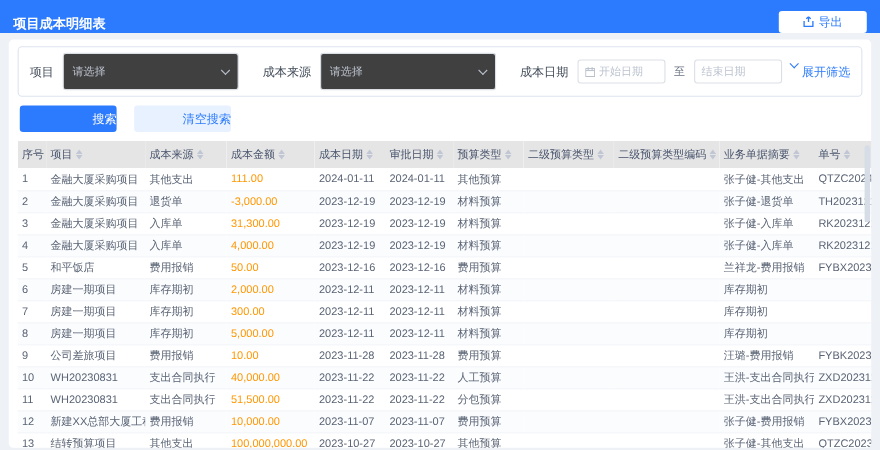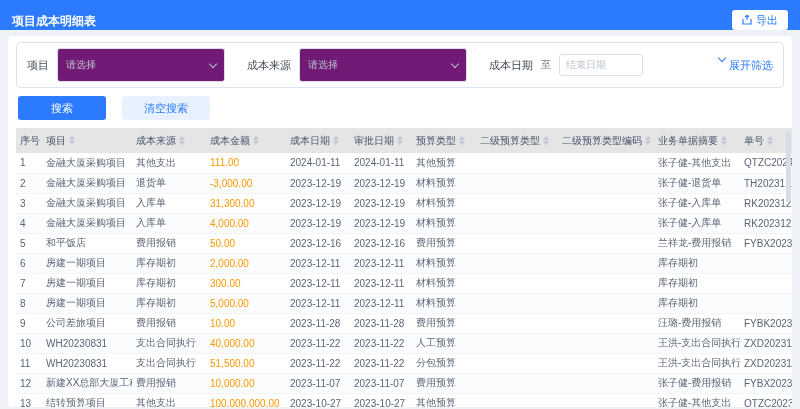--- a/index.html
+++ b/index.html
@@ -4,47 +4,47 @@
 <style>
   * { box-sizing: border-box; margin: 0; padding: 0; }
   html,body { width:800px; height:409px; overflow:hidden; background:#eef1f6;
     font-family:"Liberation Sans","DejaVu Sans",sans-serif; }
 
   
   .topbar { height:30px; background:#2c7bfe; display:flex; align-items:flex-end;
     justify-content:space-between; padding:0 12px; }
   .topbar .title { color:#ffffff; font-size:12px; font-weight:bold; }
   .export-btn { background:#ffffff; color:#2c7bfe; border:none; border-radius:3px;
-    font-size:11px; height:20px; padding:0 10px; display:flex; align-items:center;
+    font-size:11px; height:20px; padding:0 22px; display:flex; align-items:center;
     gap:4px; cursor:pointer; }
 
   
   .card { background:#ffffff; margin:6px 8px 0 8px; border-radius:4px;
     padding:6px 8px; height:371px; overflow:hidden; position:relative; }
 
   
   .filter-box { border:1px solid #dde4ef; border-radius:4px; display:flex;
     align-items:center; padding:5px 10px; gap:8px; font-size:11px; color:#333a45; }
   .filter-label { white-space:nowrap; color:#434c59; }
   .select { width:168px; height:22px; border:1px solid #dcdfe6; border-radius:3px;
     display:flex; align-items:center; justify-content:space-between; padding:16px 8px;
-    background:#701a75; cursor:pointer; }
+    background:#404040; cursor:pointer; }
   .placeholder { color:#bcc3cf; font-size:10px; }
   .chev { width:6px; height:6px; border-right:1.2px solid #b8bfca;
     border-bottom:1.2px solid #b8bfca; transform:rotate(45deg); margin-top:-3px; }
   .date-input { width:84px; height:22px; border:1px solid #dcdfe6; border-radius:3px;
     display:flex; align-items:center; gap:4px; padding:0 6px; background:#fff; cursor:pointer; }
   .to-sep { color:#6b7482; font-size:10px; }
   .expand { margin-left:auto; color:#2c7bfe; font-size:11px; display:flex;
     align-items:flex-start; gap:4px; cursor:pointer; white-space:nowrap; }
   .expand .chev { border-color:#2c7bfe; }
 
   
   .btn-row { display:flex; gap:16px; margin:8px 0 8px 2px; }
-  .btn { height:24px; width:88px; border:none; border-radius:3px; font-size:11px; cursor:pointer; }
+  .btn { height:24px; width:88px; border:none; border-radius:3px; font-size:11px; cursor:pointer;text-align:right; }
   .btn-search { background:#2c7bfe; color:#fff; }
   .btn-clear { background:#e8f1ff; color:#2c7bfe; }
 
   
   table { width:100%; border-collapse:collapse; table-layout:fixed; font-size:10px; color:#5a6475; }
   thead th { background:#e5e5e5; color:#46526b; font-weight:normal; height:25px;
     text-align:left; padding:0 4px; white-space:nowrap; overflow:hidden; cursor:pointer; }
   tbody td { height:20px; padding:0 4px; border-bottom:1px solid #f2f4f8;
     white-space:nowrap; overflow:hidden; }
   tbody tr:nth-child(even) td { background:#fbfcfe; }
@@ -84,20 +84,27 @@
       <span class="chev"></span>
     </div>
 
     <span class="filter-label" style="margin-left:14px">成本来源</span>
     <div class="select">
       <span class="placeholder">请选择</span>
       <span class="chev"></span>
     </div>
 
     <span class="filter-label" style="margin-left:14px">成本日期</span>
+    <div class="date-input">
+      <svg width="9" height="9" viewBox="0 0 10 10">
+        <rect x="0.5" y="1.5" width="9" height="8" fill="none" stroke="#b8bfca"></rect>
+        <path d="M0.5 3.5h9M3 0v3M7 0v3" stroke="#b8bfca" fill="none"></path>
+      </svg>
+      <span class="placeholder">开始日期</span>
+    </div>
     <span class="to-sep">至</span>
     <div class="date-input">
       <span class="placeholder">结束日期</span>
     </div>
 
     <div class="expand">
       <span class="chev"></span>
       <span>展开筛选</span>
     </div>
   </div>

